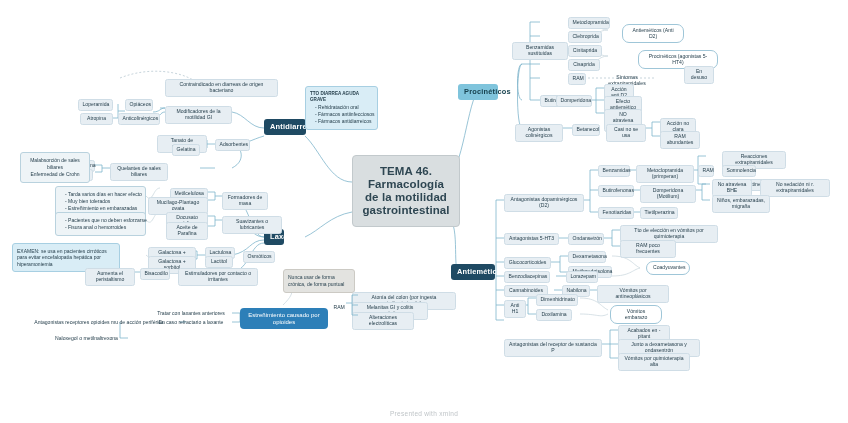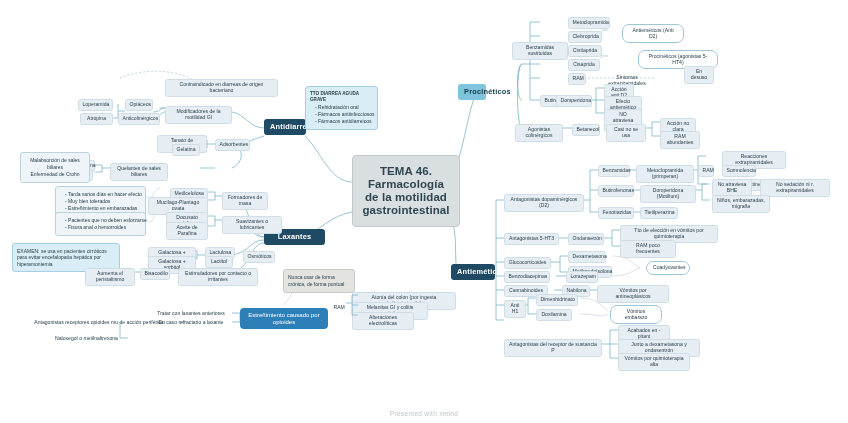--- a/index.html
+++ b/index.html
@@ -190,22 +190,22 @@
     <path d="M610,330 L610,358"></path>
     <path d="M610,330 L618,330"></path>
     <path d="M610,344 L618,344"></path>
     <path d="M610,358 L618,358"></path>
   </g>
 </svg>
 
 <div class="node root" style="left:352px;top:155px;width:108px;">TEMA 46. Farmacología de la motilidad gastrointestinal</div>
 
 <div class="node main" style="left:264px;top:119px;width:42px;">Antidiarreicos</div>
-<div class="node main" style="left:264px;top:229px;width:61px;">Laxantes</div>
-<div class="node main-lt" style="left:458px;top:84px;width:28px;">Procinéticos</div>
+<div class="node main" style="left:264px;top:229px;width:20px;">Laxantes</div>
+<div class="node main-lt" style="left:458px;top:84px;width:40px;">Procinéticos</div>
 <div class="node main" style="left:451px;top:264px;width:44px;">Antieméticos</div>
 
 <div class="node pill" style="left:165px;top:79px;width:113px;">Contraindicado en diarreas de origen bacteriano</div>
 <div class="node pill" style="left:78px;top:99px;width:35px;">Loperamida</div>
 <div class="node pill" style="left:125px;top:99px;width:28px;">Opiáceos</div>
 <div class="node pill" style="left:80px;top:113px;width:33px;">Atropina</div>
 <div class="node pill" style="left:118px;top:113px;width:42px;">Anticolinérgicos</div>
 <div class="node pill" style="left:165px;top:106px;width:67px;">Modificadores de la motilidad GI</div>
 <div class="node pill" style="left:157px;top:135px;width:50px;">Tanato de albúmina</div>
 <div class="node pill" style="left:172px;top:144px;width:28px;">Gelatina</div>

